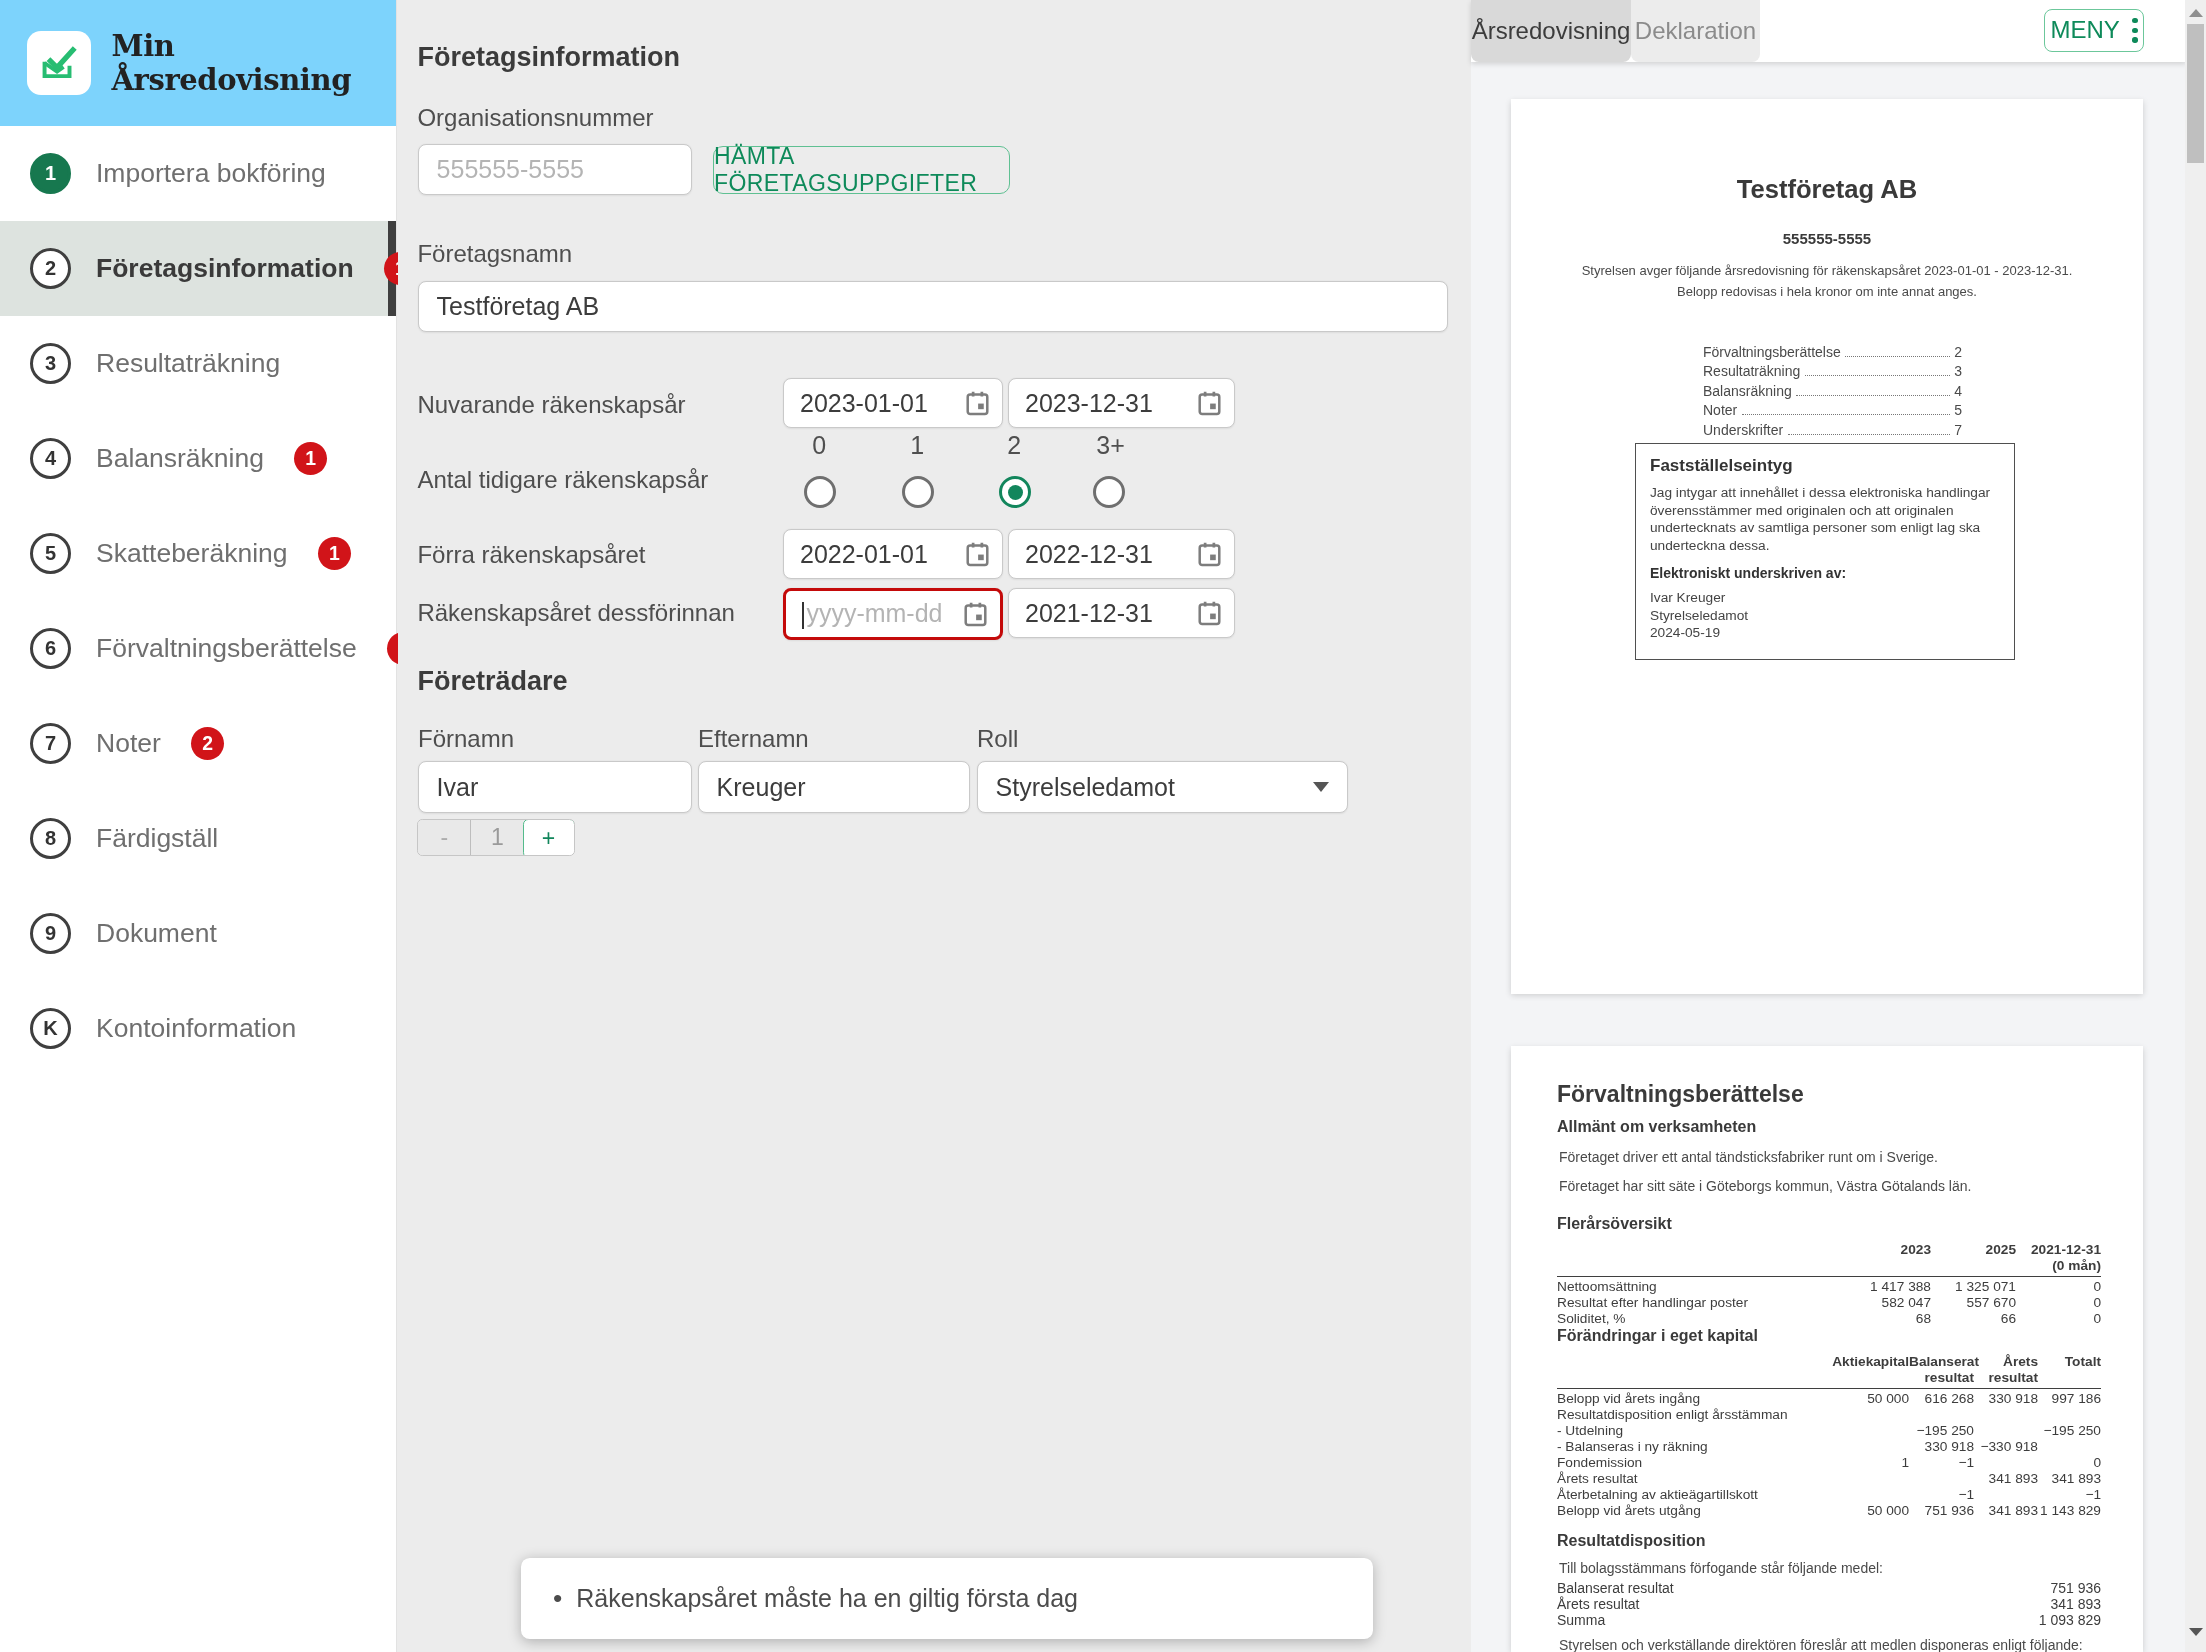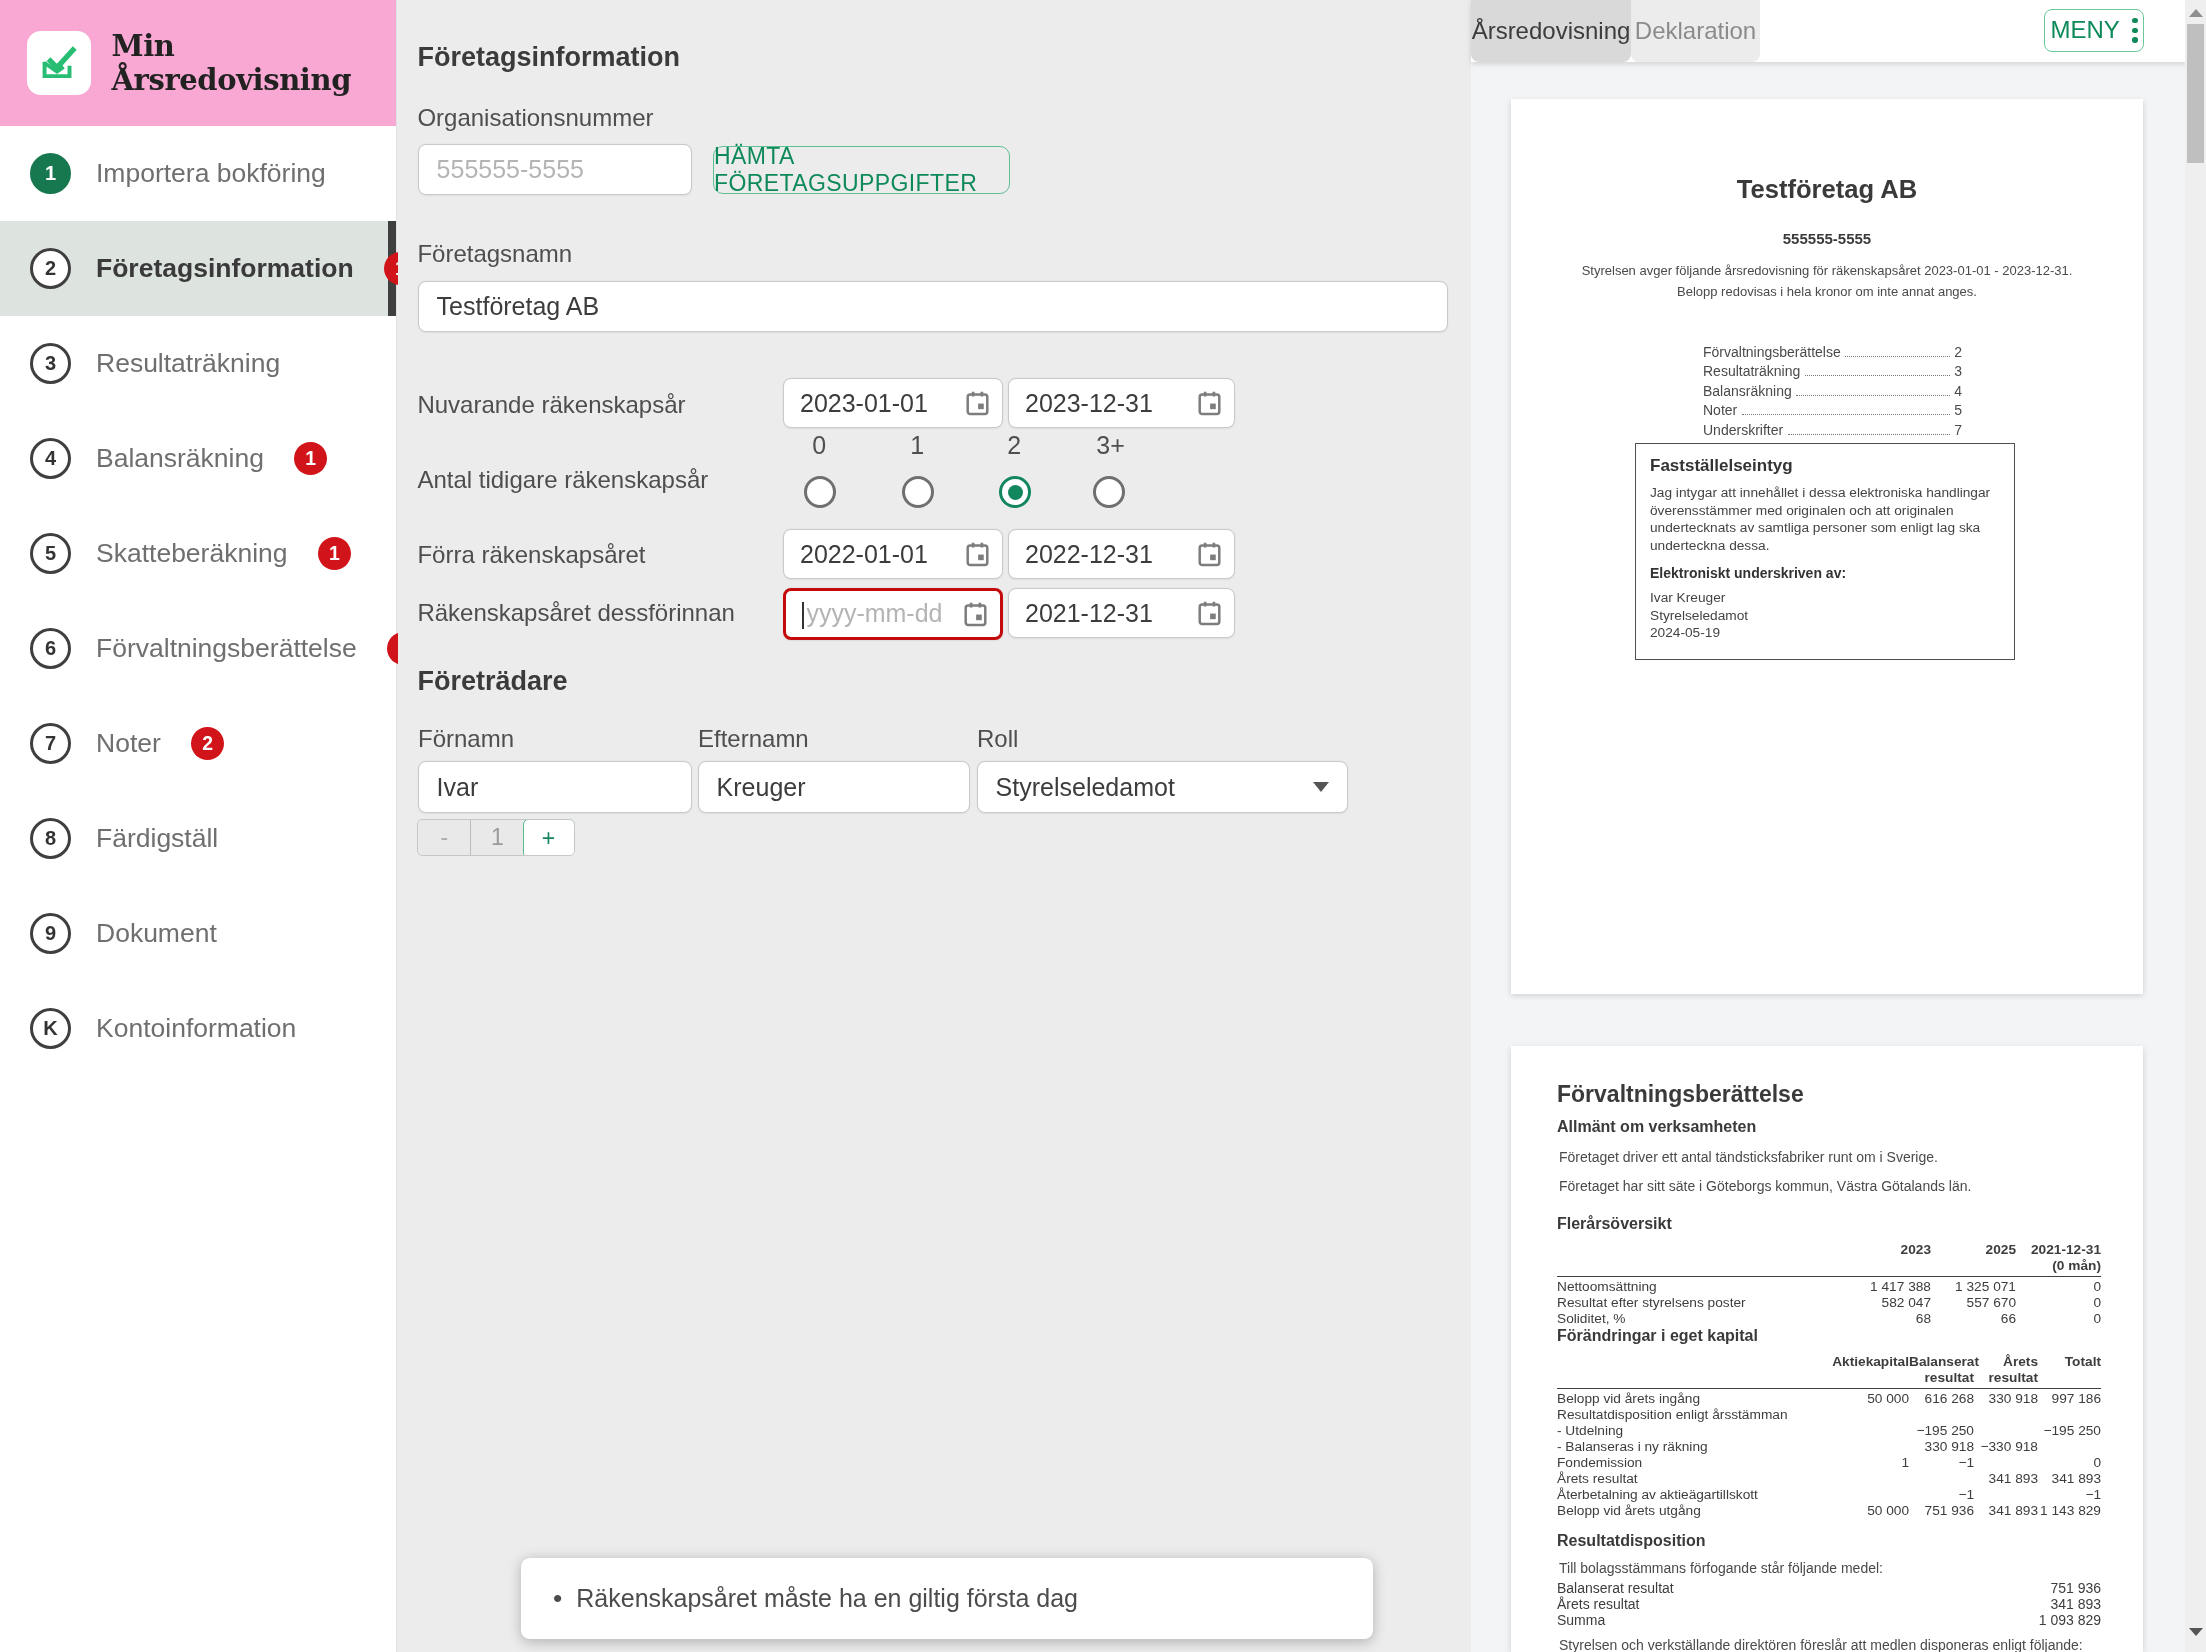--- a/index.html
+++ b/index.html
@@ -6,21 +6,21 @@
   html,body { width:2206px; height:1652px; }
   body {
     font-family:"Liberation Sans", sans-serif;
     background:#ececec;
     position:relative;
     overflow:hidden;
     color:#3c3c3c;
   }
   
   #sidebar { position:absolute; left:0; top:0; width:397px; height:100%; background:#ffffff; border-right:0.9px solid #e2e2e2; }
-  .sidebar-header { height:126px; background:#f9a8d4; display:flex; align-items:center; gap:21px; padding-left:26.5px; }
+  .sidebar-header { height:126px; background:#7dd3fc; display:flex; align-items:center; gap:21px; padding-left:26.5px; }
   .logo { width:64px; height:64px; background:#fff; border-radius:14px; display:flex; align-items:center; justify-content:center; flex:none; }
   .app-title { font-family:"DejaVu Serif", serif; font-weight:bold; font-size:29px; color:#222; letter-spacing:-0.4px; }
   .nav-item { height:95px; display:flex; align-items:center; gap:25px; padding-left:30px; cursor:pointer; }
   .nav-item.active { background:#dde3df; border-right:8px solid #3f3f3f; }
   .step-circle { width:41px; height:41px; border-radius:50%; border:3.5px solid #3f3f3f; color:#333;
     display:flex; align-items:center; justify-content:center; font-weight:bold; font-size:20px; flex:none; background:#fff; }
   .step-circle.done { background:#17784f; border-color:#17784f; color:#fff; }
   .nav-label { font-size:26.5px; color:#6f6f6f; white-space:nowrap; }
   .nav-item.active .nav-label { color:#3a3a3a; font-weight:bold; }
   .badge { min-width:33px; height:33px; border-radius:50%; background:#d11419; color:#fff; font-size:19.4px; font-weight:bold;
@@ -373,21 +373,21 @@
           <span class="c c3">(0 mån)</span>
         </div>
       <div class="rule"></div>
       <div class="trow">
           <span class="lbl">Nettoomsättning</span>
           <span class="c c1">1 417 388</span>
           <span class="c c2">1 325 071</span>
           <span class="c c3">0</span>
         </div>
       <div class="trow">
-          <span class="lbl">Resultat efter styrelsens poster</span>
+          <span class="lbl">Resultat efter handlingar poster</span>
           <span class="c c1">582 047</span>
           <span class="c c2">557 670</span>
           <span class="c c3">0</span>
         </div>
       <div class="trow">
           <span class="lbl">Soliditet, %</span>
           <span class="c c1">68</span>
           <span class="c c2">66</span>
           <span class="c c3">0</span>
         </div>

